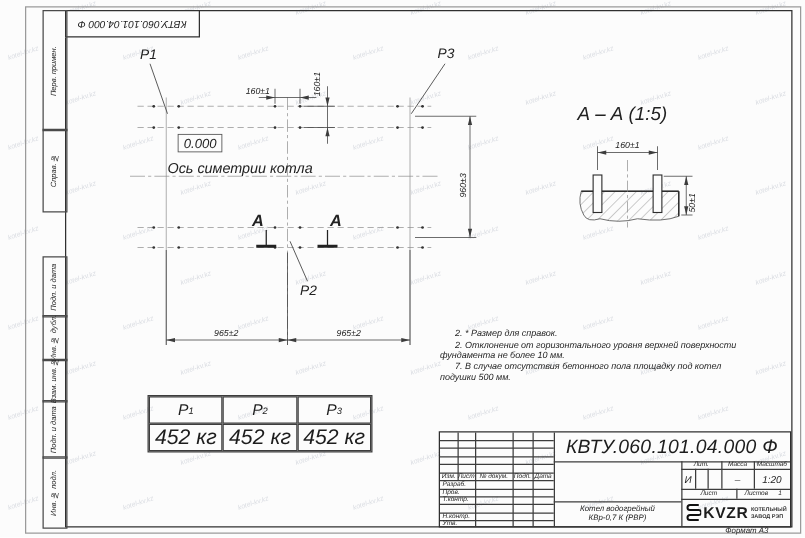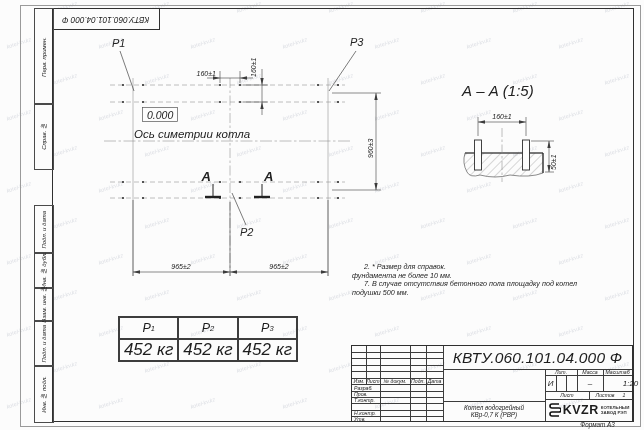--- a/index.html
+++ b/index.html
@@ -293,20 +293,21 @@
         <polygon points="549,141 547.3,148 550.7,148"></polygon>
           <polygon points="549,172 547.3,165 550.7,165"></polygon>
       </g>
     </g>
     <text x="502" y="118.5" font-size="7" text-anchor="middle">160±1</text>
     <text font-size="7" transform="translate(556,170) rotate(-90)">50±1</text>
   </svg>
 
   <div class="notes">
     <div>      2. * Размер для справок.</div>
+    <div>      2. Отклонение от горизонтального уровня верхней поверхности</div>
     <div>фундамента не более 10 мм.</div>
     <div>      7. В случае отсутствия бетонного пола площадку под котел</div>
     <div>подушки 500 мм.</div>
   </div>
 
   <div class="ptable">
     <div class="cell hd">
         <span>P</span>
         <sub>1</sub>
       </div>
@@ -373,21 +374,21 @@
     <div class="cell prod" style="left:91px;top:55px;width:102px;height:20px;">
       <div>Котел водогрейный</div>
       <div>КВр-0,7 К (РВР)</div>
     </div>
 
     <div class="cell sm" style="left:193px;top:23px;width:32px;height:6px;">Лит.</div>
     <div class="cell sm" style="left:225px;top:23px;width:26px;height:6px;">Масса</div>
     <div class="cell sm" style="left:251px;top:23px;width:29px;height:6px;">Масштаб</div>
     <div class="cell med" style="left:193px;top:29px;width:11px;height:16px;">И</div>
     <div class="cell med" style="left:225px;top:29px;width:26px;height:16px;">–</div>
-    <div class="cell med" style="left:264px;top:29px;width:29px;height:16px;">1:20</div>
+    <div class="cell med" style="left:251px;top:29px;width:29px;height:16px;">1:20</div>
 
     <div class="cell sm" style="left:193px;top:45px;width:44px;height:8px;">Лист</div>
     <div class="cell sm" style="left:237px;top:45px;width:43px;height:8px;gap:8px;">
       <span>Листов</span>
       <span>1</span>
     </div>
 
     <div class="cell" style="left:193px;top:53px;width:87px;height:22px;">
       <div class="logo">
         <svg width="13" height="16" viewBox="0 0 13 16">

